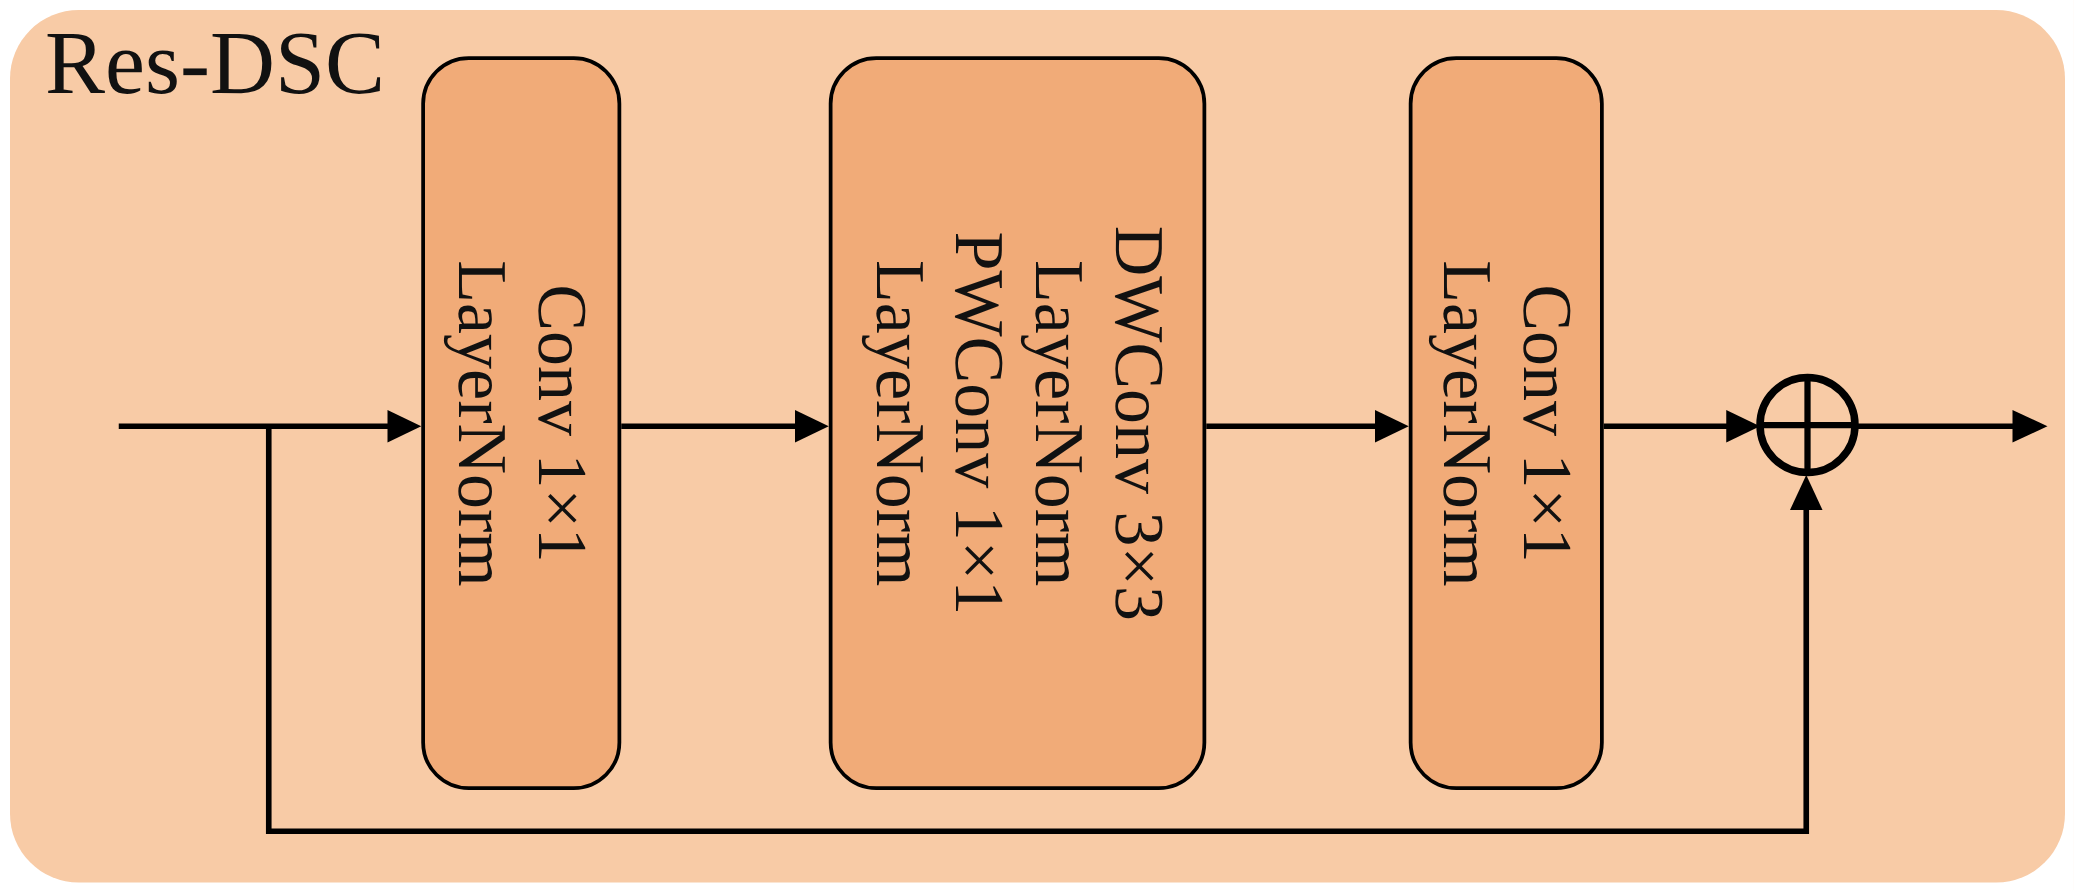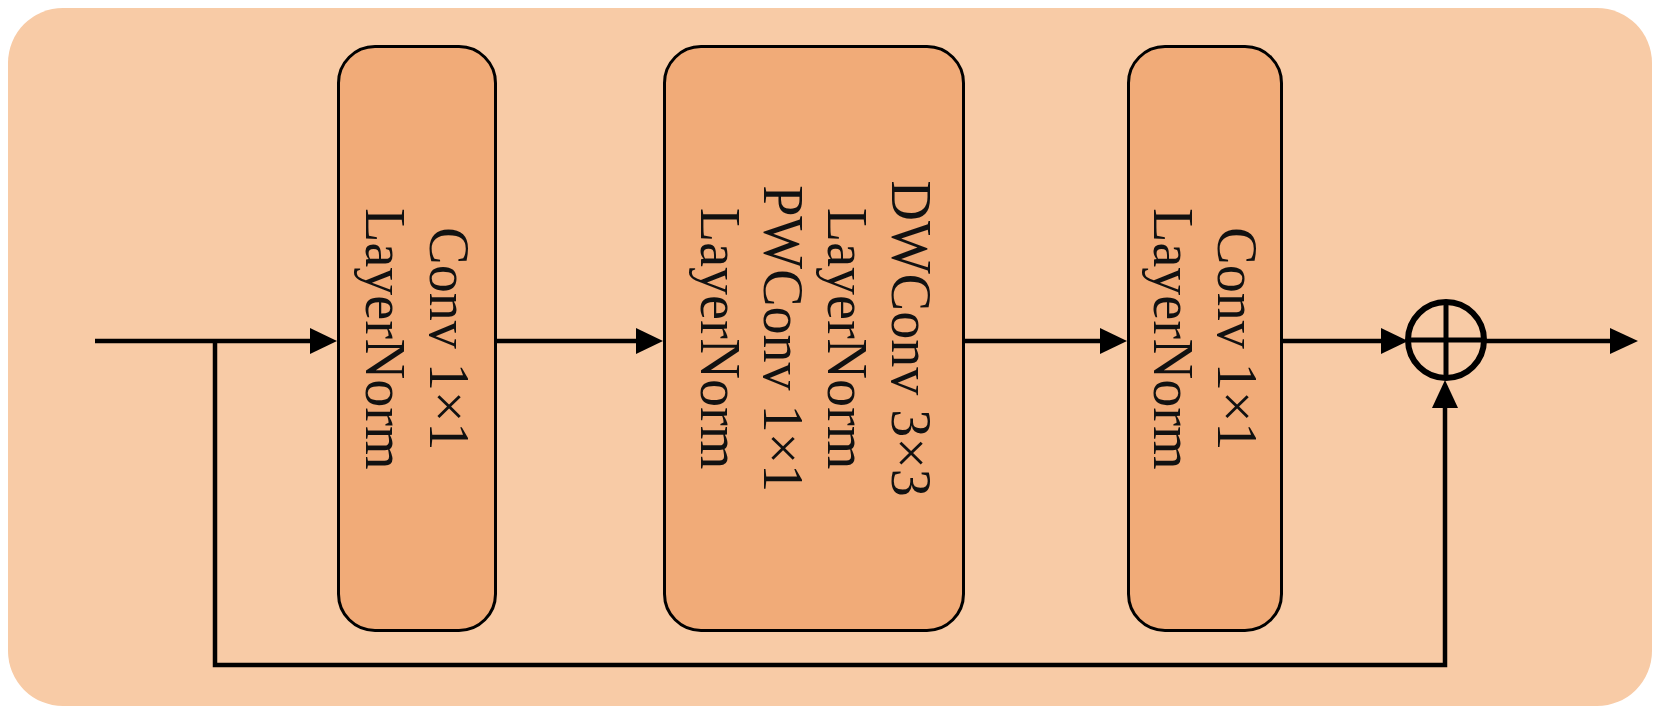--- a/index.html
+++ b/index.html
@@ -68,20 +68,21 @@
   .wires path, .wires circle, .wires line { stroke: var(--line-color); }
   .wires polygon { fill: var(--line-color); }
 </style>
 </head>
 <body>
 
 <div class="stage">
 
   <div class="outer-panel"></div>
 
+  <div class="diagram-title">Res-DSC</div>
 
   <div class="block block-1">
     <div class="block-label">
       <div>Conv 1×1</div>
       <div>LayerNorm</div>
     </div>
   </div>
 
   <div class="block block-2">
     <div class="block-label">

